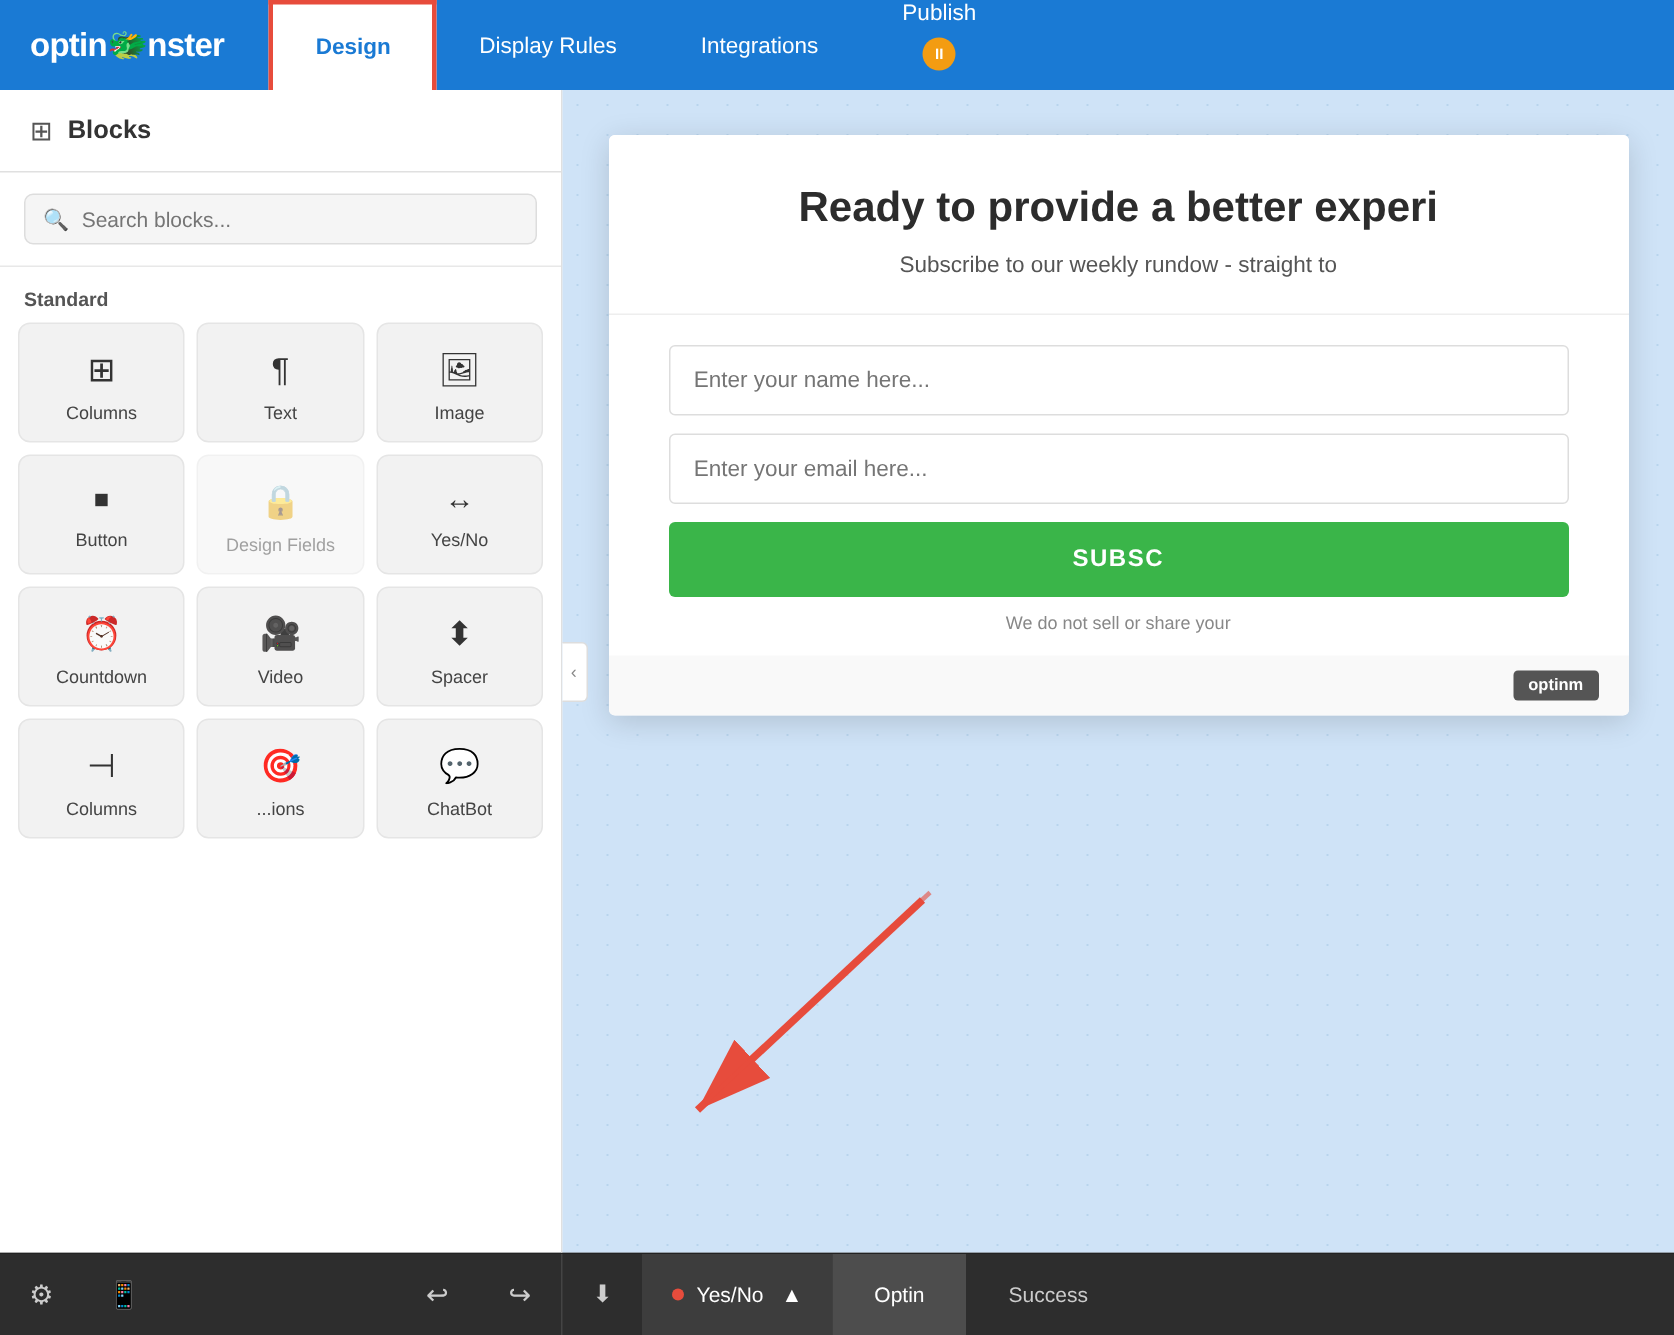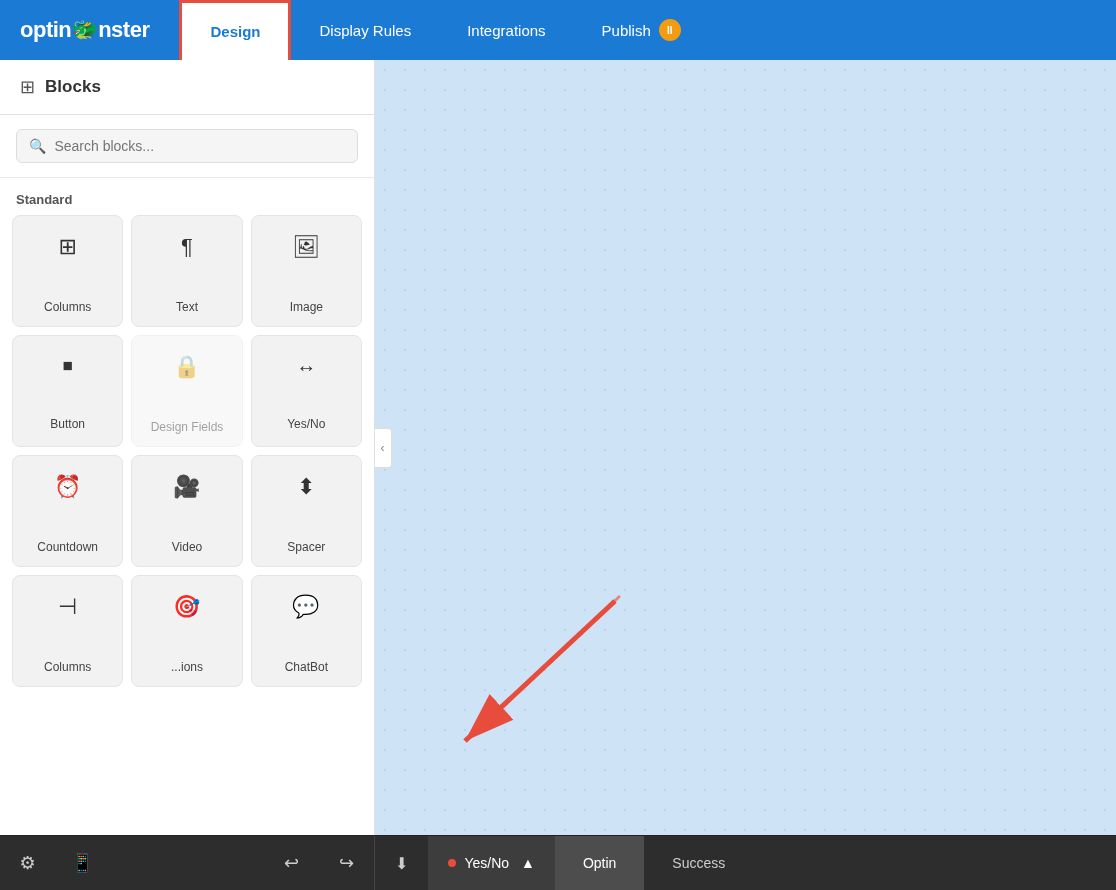--- a/index.html
+++ b/index.html
@@ -22,21 +22,21 @@
     .nav-tab {
       color: white; font-size: 15px; padding: 0 28px; height: 60px;
       display: flex; align-items: center; cursor: pointer; text-decoration: none;
       position: relative;
     }
     .nav-tab.active {
       background: white; color: #1a7ad4; font-weight: 600;
       border: 3px solid #e74c3c; border-bottom: none;
     }
     .nav-tab-publish {
-      display: flex; align-items: center; gap: 8px;
+      display: flex; align-items: center; gap: 8px; flex-direction: column;
     }
     .publish-badge {
       width: 22px; height: 22px; background: #f39c12; border-radius: 50%;
       display: flex; align-items: center; justify-content: center;
       color: white; font-size: 10px; font-weight: bold;
     }
 
     
     .main-layout {
       display: flex; height: calc(890px - 60px - 55px);
@@ -77,21 +77,21 @@
       display: grid; grid-template-columns: repeat(3, 1fr);
       gap: 8px; padding: 0 12px 12px;
     }
     .block-item {
       background: #f2f2f2; border-radius: 8px; padding: 18px 10px 12px;
       display: flex; flex-direction: column; align-items: center; gap: 8px;
       cursor: pointer; border: 1px solid #e5e5e5;
     }
     .block-item.disabled { opacity: 0.5; cursor: default; }
     .block-icon { font-size: 22px; color: #333; }
-    .block-label { font-size: 12px; color: #444; text-align: right; margin-top: 32px; }
+    .block-label { font-size: 12px; color: #444; text-align: right; }
 
     
     .canvas-area {
       flex: 1; background: #cfe3f7; background-image: radial-gradient(circle, #b8d4ed 1px, transparent 1px);
       background-size: 20px 20px;
       display: flex; flex-direction: column; align-items: center;
       padding: 30px 20px; overflow: hidden; position: relative;
     }
     .sidebar-toggle {
       position: absolute; left: -1px; top: 50%; transform: translateY(-50%);
@@ -277,20 +277,35 @@
         <span class="block-icon">💬</span>
         <span class="block-label">ChatBot</span>
       </div>
     </div>
   </div>
 
   <div class="canvas-area">
 
     <div class="sidebar-toggle">‹</div>
 
+    <div class="popup-canvas">
+      <div class="popup-header-bar">
+        <div class="popup-title">Ready to provide a better experi</div>
+        <div class="popup-subtitle">Subscribe to our weekly rundow - straight to</div>
+      </div>
+      <div class="popup-form">
+        <input class="form-input" type="text" placeholder="Enter your name here..." style="">
+        <input class="form-input" type="email" placeholder="Enter your email here..." style="">
+        <button class="subscribe-btn">SUBSC</button>
+        <p class="privacy-text">We do not sell or share your</p>
+      </div>
+      <div class="popup-footer">
+        <span class="optinmonster-brand">optinm</span>
+      </div>
+    </div>
 
     <div class="red-arrow">
       <svg width="220" height="200" viewBox="0 0 220 200">
         <defs>
           <marker id="arrowhead" markerWidth="10" markerHeight="7" refX="10" refY="3.5" orient="auto">
             <polygon points="0 0, 10 3.5, 0 7" fill="#e74c3c"></polygon>
           </marker>
         </defs>
 
         <line x1="180" y1="30" x2="30" y2="170" stroke="#e74c3c" stroke-width="5" marker-end="url(#arrowhead)"></line>

